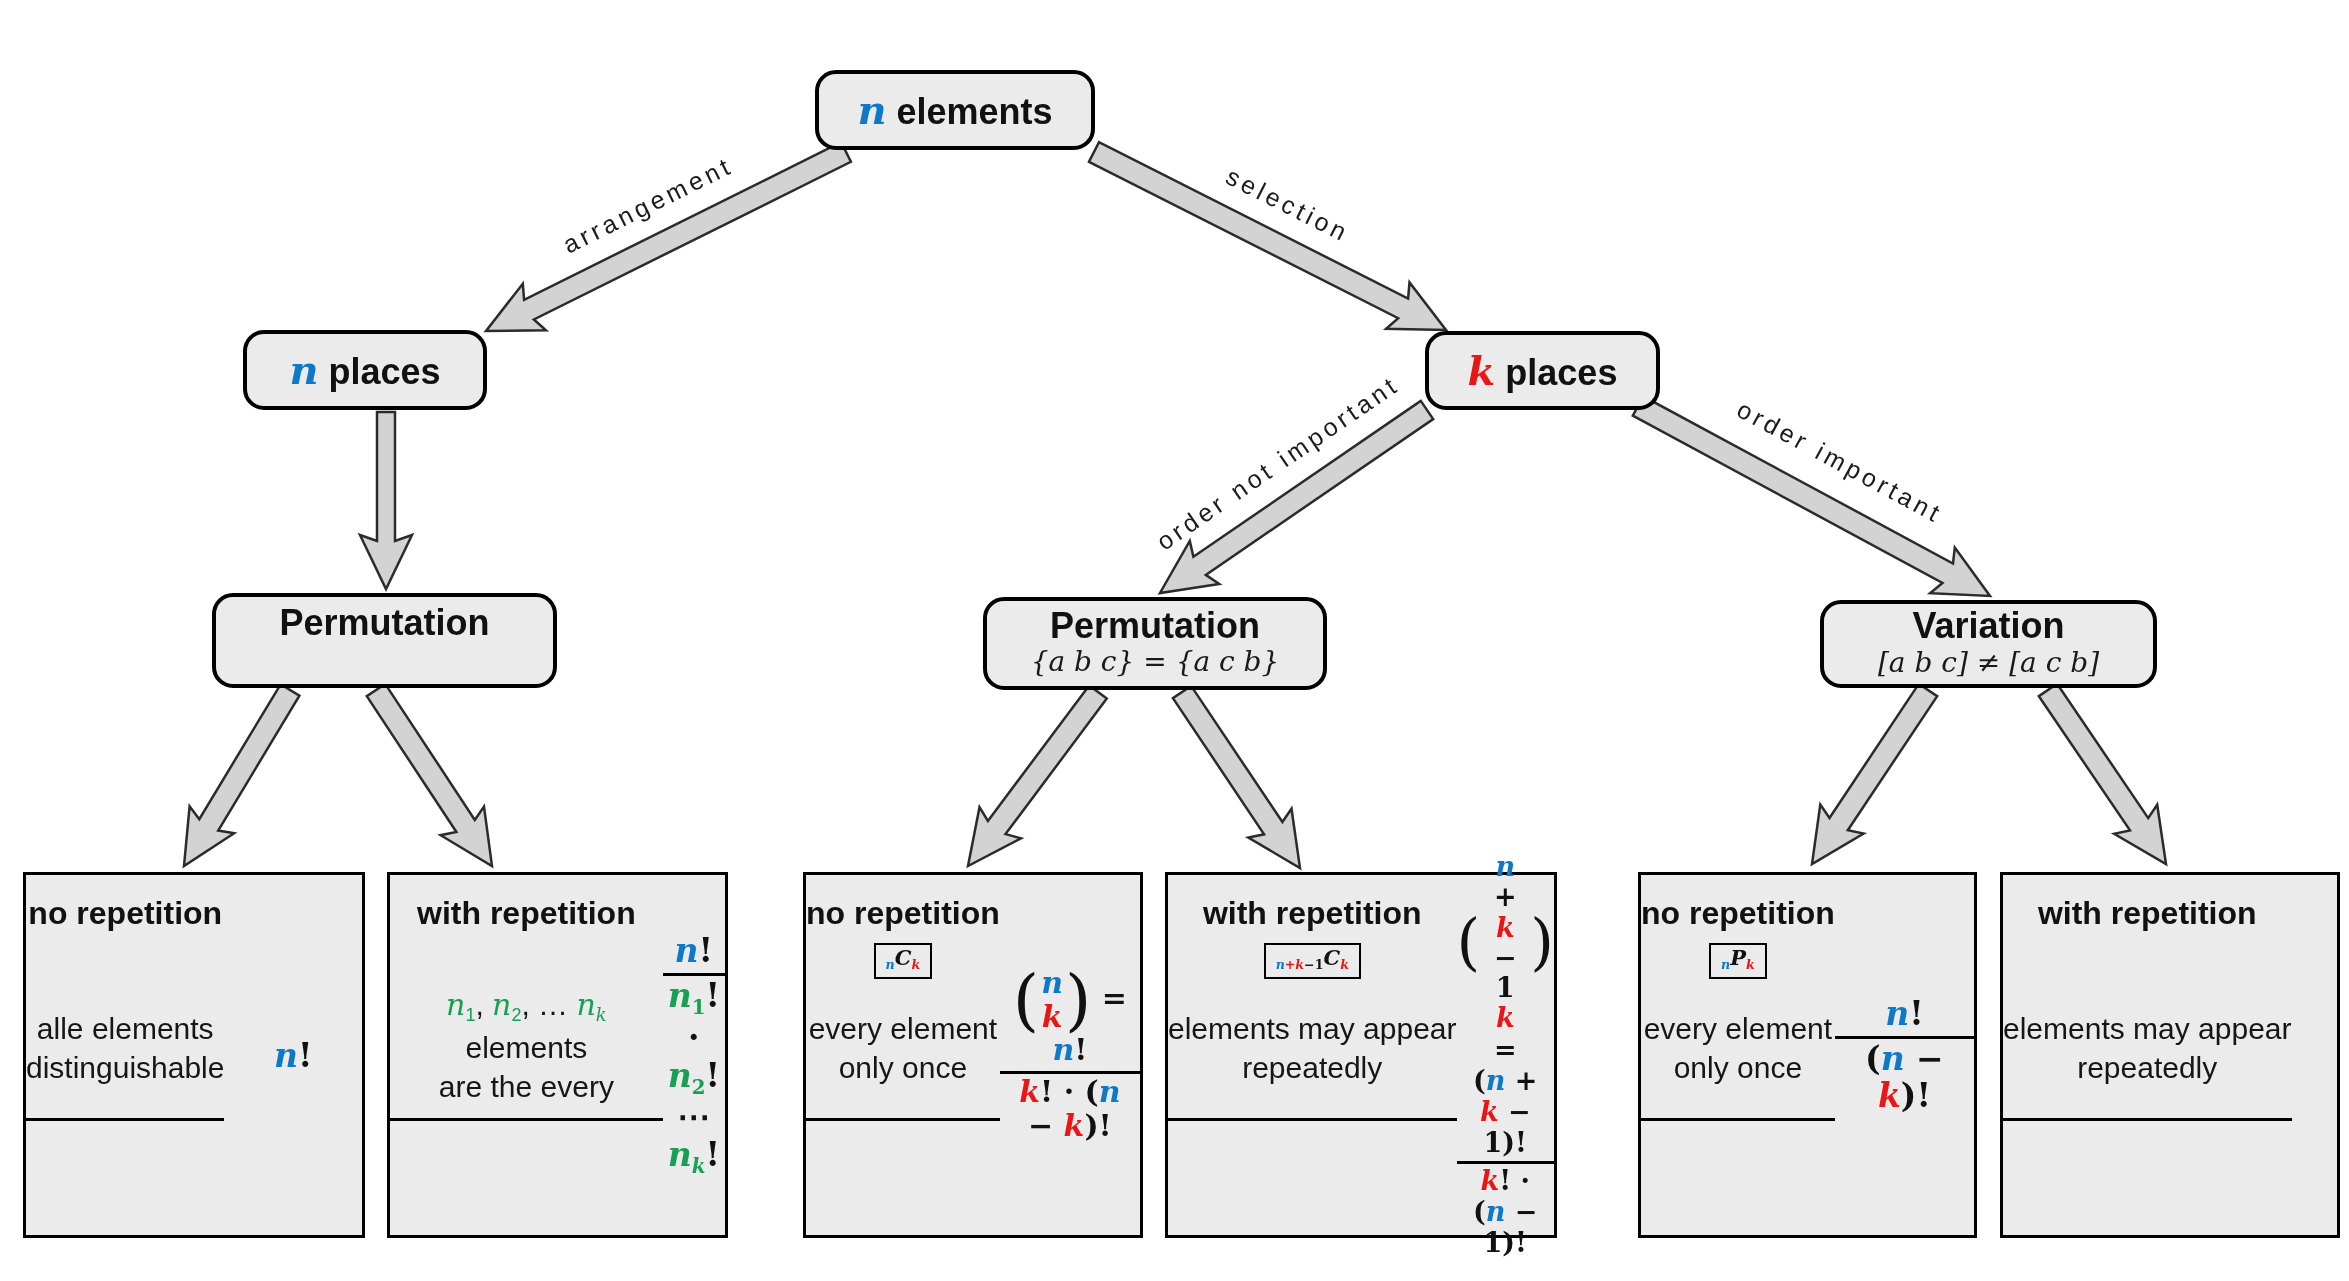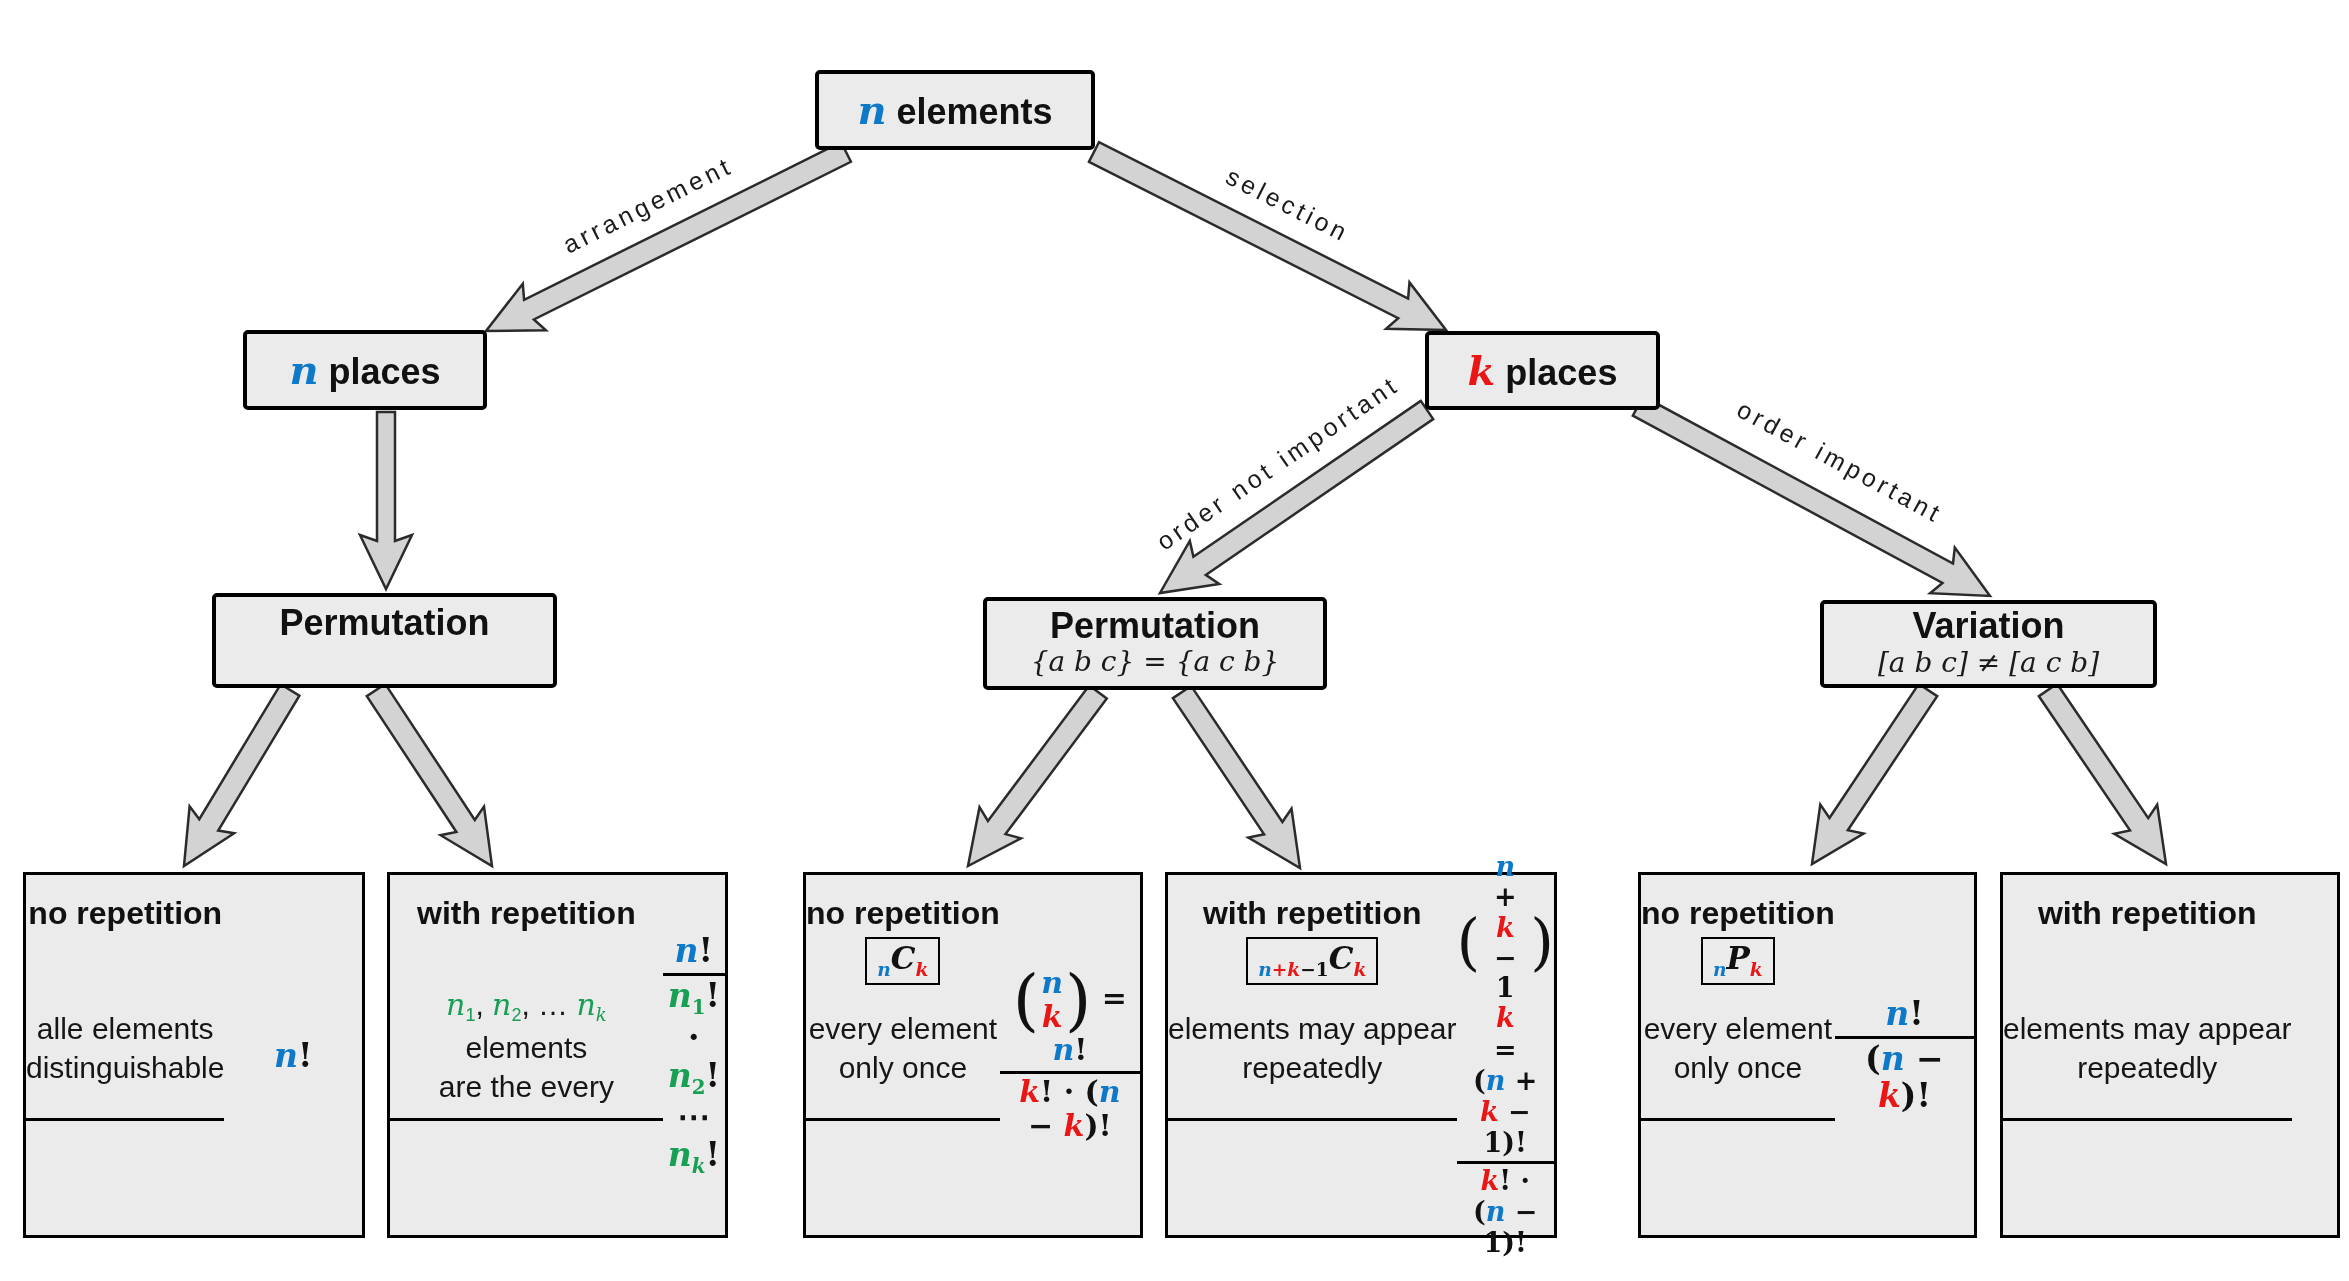--- a/index.html
+++ b/index.html
@@ -2,39 +2,39 @@
 <html><head>
 <meta charset="utf-8">
 <style>
   html,body{margin:0;padding:0;background:#ffffff;}
   body{width:2349px;height:1281px;position:relative;overflow:hidden;
        font-family:"Liberation Sans",sans-serif;color:#111;}
 
   #arrows{position:absolute;left:0;top:0;z-index:1;}
 
   .node{position:absolute;box-sizing:border-box;background:#ebebeb;border:4px solid #000;
-        border-radius:5px;display:flex;flex-direction:column;align-items:center;
+        border-radius:21px;display:flex;flex-direction:column;align-items:center;
         justify-content:center;z-index:2;}
   .node-title{font-family:"Liberation Sans",sans-serif;font-weight:bold;font-size:36px;
         color:#111;line-height:1.05;white-space:nowrap;}
   .node-title .mvar{font-size:40px;}
   .node-sub{font-family:"DejaVu Serif",serif;font-style:italic;font-size:28px;
         min-height:36px;line-height:36px;color:#1a1a1a;white-space:nowrap;}
 
   .edge-label{position:absolute;z-index:3;font-size:25px;letter-spacing:4px;color:#1b1b1b;
         white-space:nowrap;transform-origin:center;}
 
   .card{position:absolute;top:872px;height:366px;box-sizing:border-box;background:#ebebeb;
         border:3.5px solid #000;display:flex;flex-direction:row;z-index:2;}
   .card-top{height:246px;box-sizing:border-box;border-bottom:3.5px solid #000;
         display:flex;flex-direction:column;align-items:center;text-align:center;}
   .card-header{font-size:32px;font-weight:bold;margin-top:22px;line-height:1;}
   .badge-row{height:56px;display:flex;align-items:center;justify-content:center;margin-top:4px;}
   .badge{display:inline-block;border:2.5px solid #000;padding:0 10px 3px;background:#ebebeb;
-        font-family:"DejaVu Serif",serif;font-weight:bold;font-size:31px;line-height:1.25;}
+        font-family:"DejaVu Serif",serif;font-weight:bold;font-size:21px;line-height:1.25;}
   .card-body{flex:1;display:flex;flex-direction:column;justify-content:center;
         padding-bottom:12px;}
   .body-line{font-size:30px;line-height:1.3;color:#161616;}
   .body-line .mvar{font-weight:normal;}
 
   .card-formula{flex:1;display:flex;align-items:center;justify-content:center;
         font-family:"DejaVu Serif",serif;font-weight:bold;font-size:33px;color:#111;}
   .card-formula.f-md{font-size:30px;}
   .card-formula.f-sm{font-size:27px;}
   .fwrap{display:inline-block;text-align:center;}

